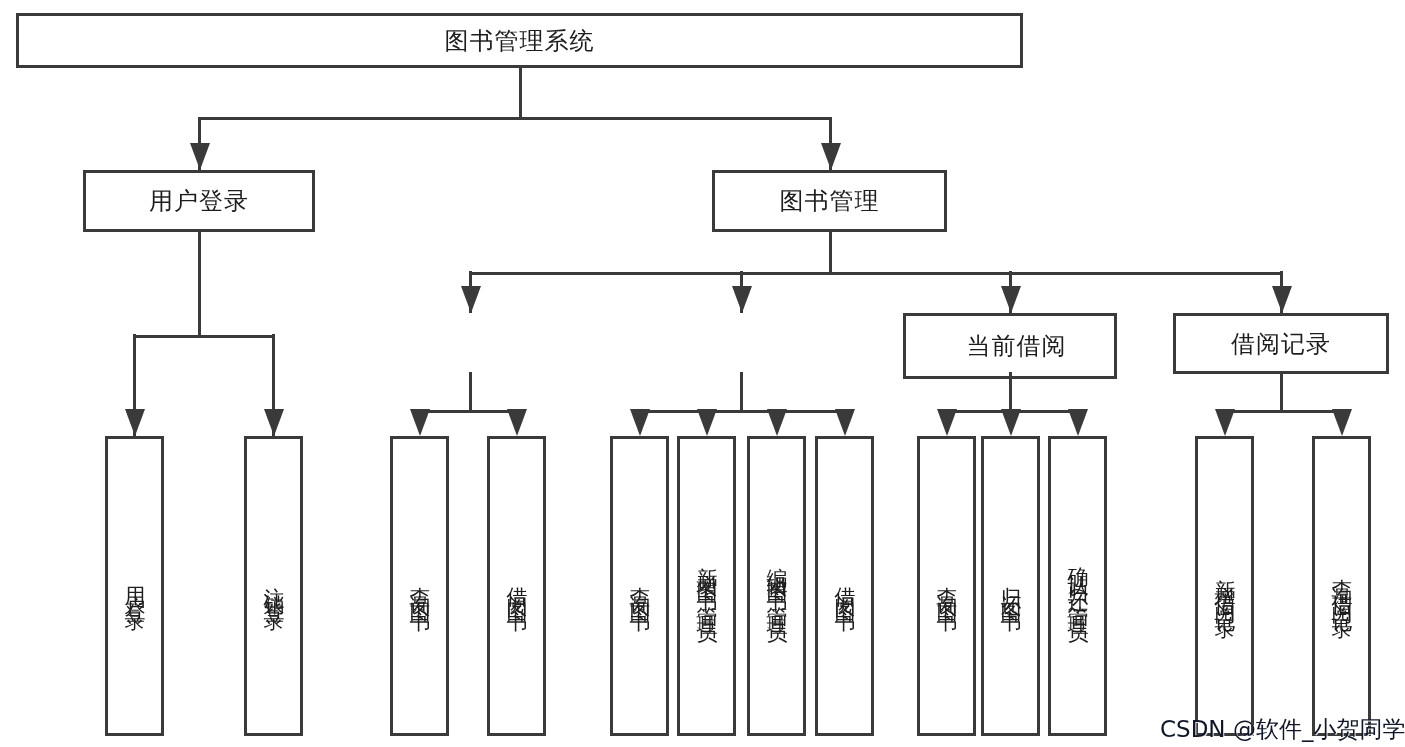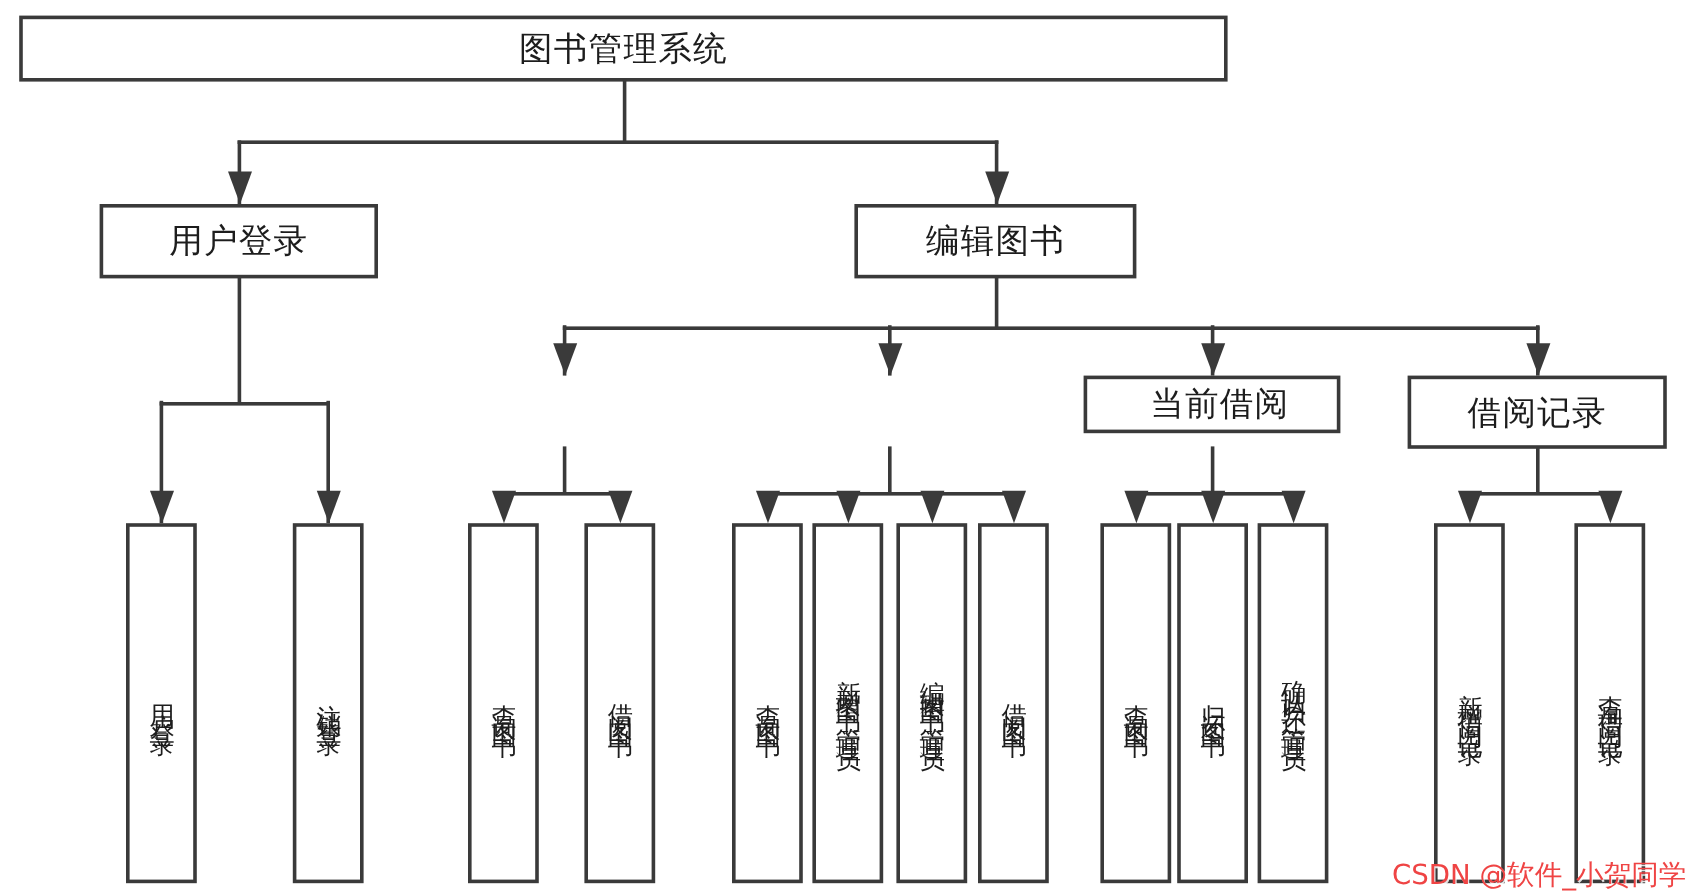--- a/index.html
+++ b/index.html
@@ -4,49 +4,49 @@
 <style>
   html,body{margin:0;padding:0;background:#ffffff;}
   .stage{
     position:relative;width:1405px;height:747px;background:#ffffff;overflow:hidden;
     font-family:"DejaVu Sans","Liberation Sans",sans-serif;color:#1d1d1d;
   }
   .node{
     position:absolute;background:#ffffff;border:3px solid #3a3a3a;box-sizing:border-box;
     display:flex;align-items:center;justify-content:center;text-align:center;
   }
-  .h-label{font-size:28px;letter-spacing:1px;white-space:nowrap;}
+  .h-label{font-size:24px;letter-spacing:1px;white-space:nowrap;}
   .leaf{
     writing-mode:vertical-rl;text-orientation:mixed;
     font-size:21px;letter-spacing:8px;line-height:1;
   }
   .hline{position:absolute;height:3px;background:#3a3a3a;}
   .vline{position:absolute;width:3px;background:#3a3a3a;}
   .ahead{
     position:absolute;width:0;height:0;
     border-left:10px solid transparent;border-right:10px solid transparent;
     border-top:27px solid #3a3a3a;
   }
   .watermark{
     position:absolute;left:1160px;top:714px;z-index:5;
-    font-size:23px;color:#ef4444;white-space:nowrap;
+    font-size:23px;color:#0f172a;white-space:nowrap;
     text-shadow:1px 1px 0 rgba(255,255,255,0.85);
   }
 </style>
 </head>
 <body>
 
 <div class="stage">
 
   <div class="node h-label" style="left:16px;top:13px;width:1007px;height:55px;">图书管理系统</div>
 
   <div class="node h-label" style="left:83px;top:170px;width:232px;height:62px;">用户登录</div>
-  <div class="node h-label" style="left:712px;top:170px;width:235px;height:62px;">编辑图书</div>
+  <div class="node h-label" style="left:712px;top:170px;width:235px;height:62px;">图书管理</div>
 
-  <div class="node h-label" style="left:903px;top:313px;width:214px;height:48px;padding-left:13px;">当前借阅</div>
+  <div class="node h-label" style="left:903px;top:313px;width:214px;height:66px;padding-left:13px;">当前借阅</div>
   <div class="node h-label" style="left:1173px;top:313px;width:216px;height:61px;">借阅记录</div>
 
   <div class="node leaf" style="left:105px;top:436px;width:59px;height:300px;">用户登录</div>
   <div class="node leaf" style="left:244px;top:436px;width:59px;height:300px;">注销登录</div>
 
   <div class="node leaf" style="left:390px;top:436px;width:59px;height:300px;">查询图书</div>
   <div class="node leaf" style="left:487px;top:436px;width:59px;height:300px;">借阅图书</div>
 
   <div class="node leaf" style="left:610px;top:436px;width:59px;height:300px;">查询图书</div>
   <div class="node leaf" style="left:677px;top:436px;width:59px;height:300px;">新增图书（管理员）</div>

